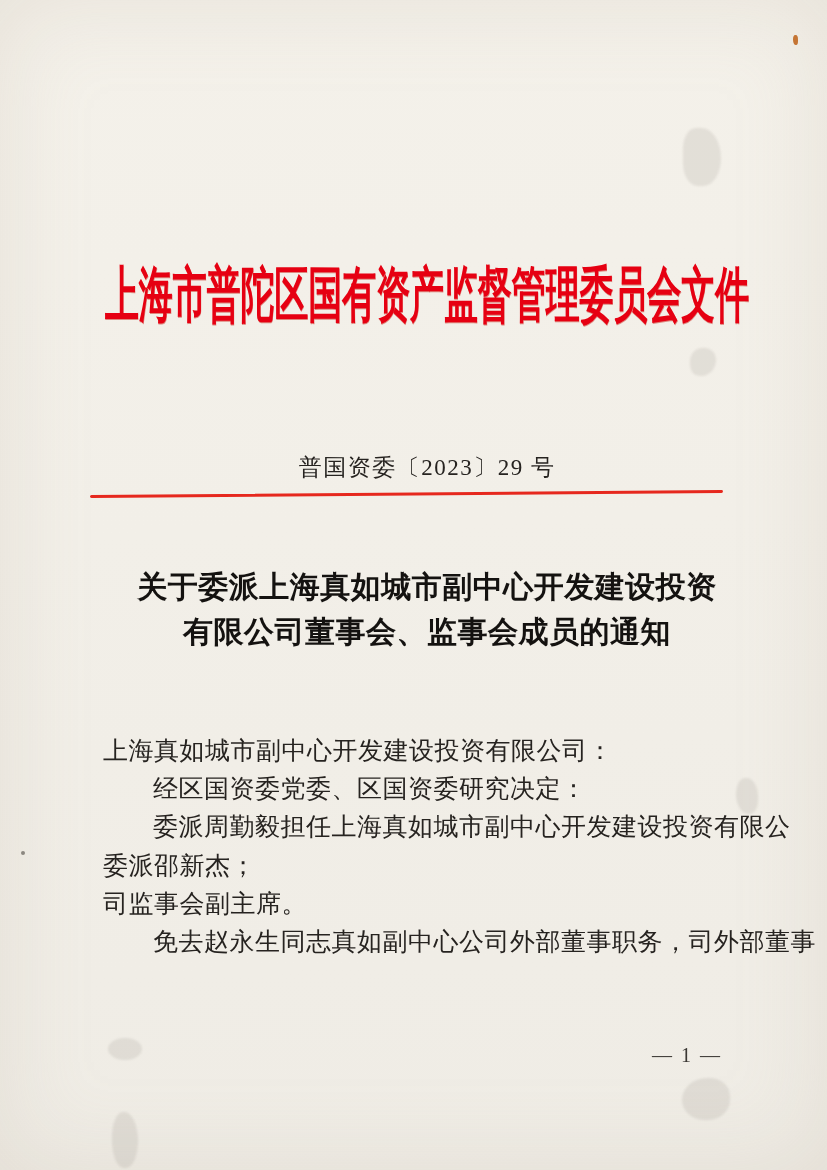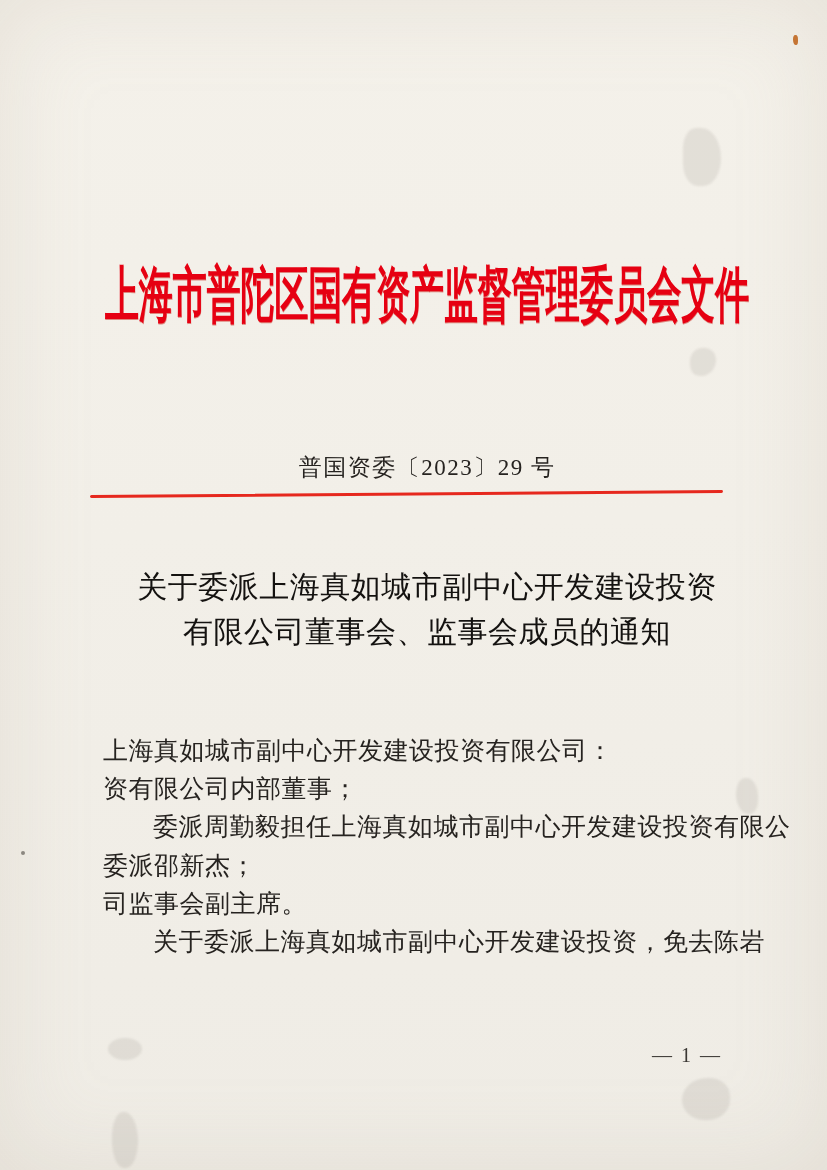--- a/index.html
+++ b/index.html
@@ -68,21 +68,21 @@
     transform: rotate(-0.45deg);
     transform-origin: left center;
     border-radius: 2px;
   }
   .notice-title {
     position: absolute;
     top: 564px;
     left: 0;
     width: 100%;
     text-align: center;
-    font-weight: normal;
+    font-weight: bold;
     font-size: 30px;
     line-height: 45px;
     color: #141210;
     letter-spacing: 0.5px;
   }
   .body-text {
     position: absolute;
     top: 692px;
     left: 0;
     width: 100%;
@@ -156,25 +156,25 @@
 
     <div class="doc-number">普国资委〔2023〕29 号</div>
 
     <div class="notice-title">
       <div>关于委派上海真如城市副中心开发建设投资</div>
       <div>有限公司董事会、监事会成员的通知</div>
     </div>
 
     <div class="body-text">
       <div class="line">上海真如城市副中心开发建设投资有限公司：</div>
-      <div class="line">资有限公司内部董事；</div>
+      <div class="line indent">经区国资委党委、区国资委研究决定：</div>
       <div class="line indent">委派周勤毅担任上海真如城市副中心开发建设投资有限公</div>
       <div class="line">委派邵新杰；</div>
       <div class="line">司监事会副主席。</div>
-      <div class="line indent">关于委派上海真如城市副中心开发建设投资，免去陈岩</div>
+      <div class="line indent">免去赵永生同志真如副中心公司外部董事职务，司外部董事</div>
     </div>
 
   </div>
 
   <div class="red-rule"></div>
 
   <div class="page-number">— 1 —</div>
 
 </div>
 

